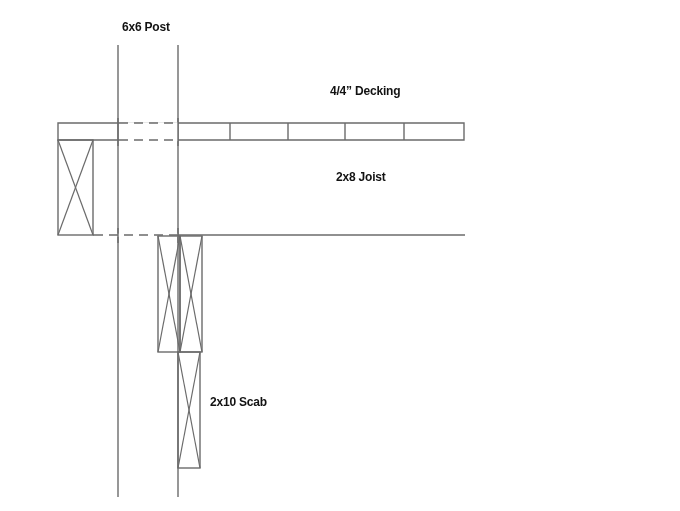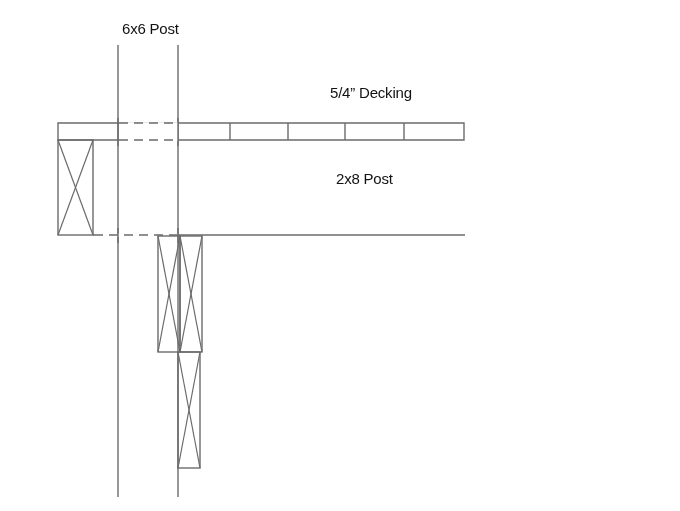--- a/index.html
+++ b/index.html
@@ -21,22 +21,22 @@
   #diagram-svg {
     position: absolute;
     left: 0;
     top: 0;
     width: 680px;
     height: 511px;
   }
   .label {
     position: absolute;
     font-family: "Liberation Sans", sans-serif;
-    font-weight: normal;
-    font-size: 15px;
+    font-weight: bold;
+    font-size: 12px;
     color: #121212;
     white-space: nowrap;
     letter-spacing: -0.2px;
     text-align: center;
   }
   #label-post      { left: 122px; top: 20px; }
   #label-decking   { left: 330px; top: 84px; }
   #label-joist     { left: 336px; top: 170px; }
   #label-beam      { left: 208px; top: 280px; }
   #label-scab      { left: 210px; top: 395px; }
@@ -98,19 +98,20 @@
     <g>
       <rect x="178" y="352" width="22" height="116" fill="none" stroke="#6b6b6b" stroke-width="1.4"></rect>
       <line x1="178" y1="352" x2="200" y2="468" stroke="#6b6b6b" stroke-width="1.2"></line>
       <line x1="200" y1="352" x2="178" y2="468" stroke="#6b6b6b" stroke-width="1.2"></line>
     </g>
 
   </svg>
 
   <div class="label" id="label-post">6x6 Post</div>
 
-  <div class="label" id="label-decking">5/4” Decking</div>
+  <div class="label" id="label-decking">4/4” Decking</div>
 
-  <div class="label" id="label-joist">2x8 Post</div>
+  <div class="label" id="label-joist">2x8 Joist</div>
 
 
+  <div class="label" id="label-scab">2x10 Scab</div>
 
 </div>
 
 </body></html>

